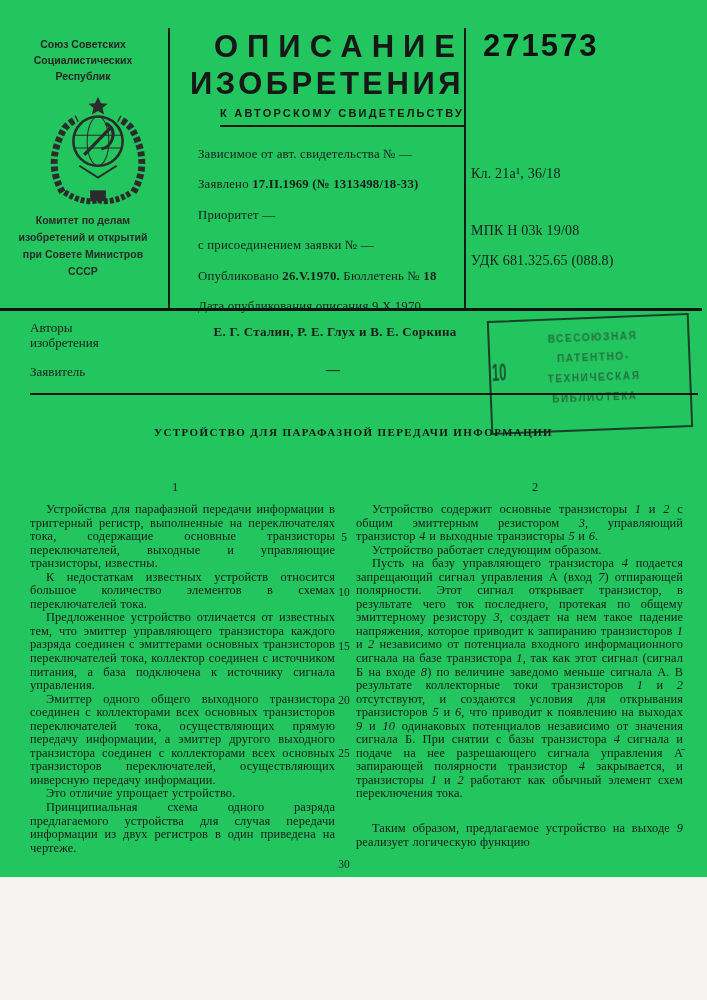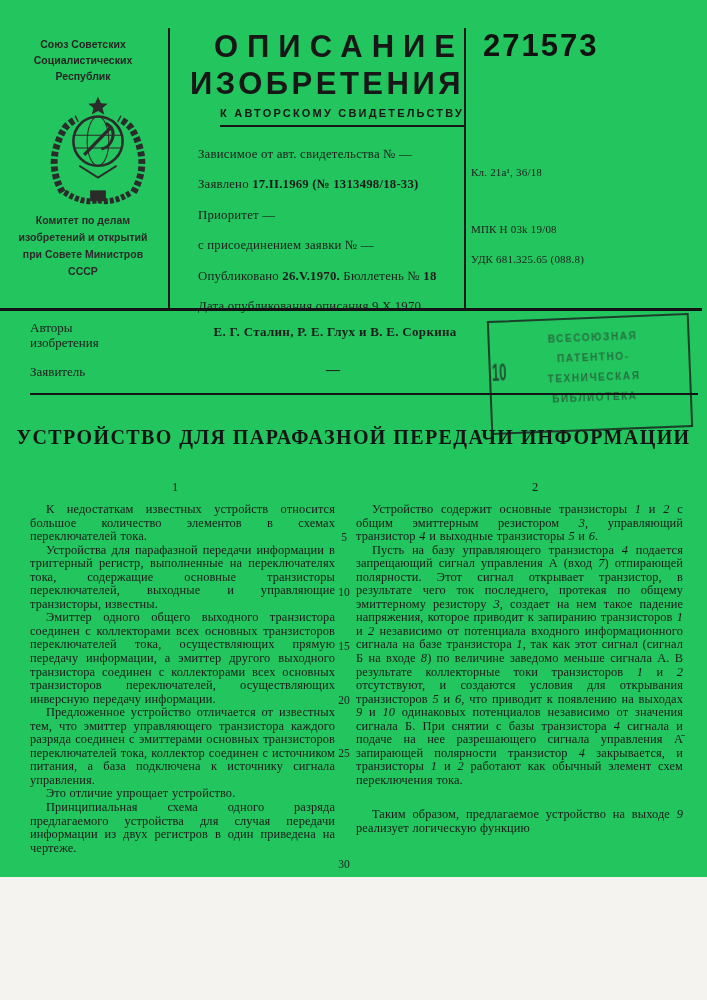--- a/index.html
+++ b/index.html
@@ -29,21 +29,21 @@
   .subtitle{display:inline-block;margin-top:5px;padding-bottom:6px;font-size:11px;
          letter-spacing:2.2px;border-bottom:2px solid #171717;}
   .number{position:absolute;left:483px;top:28px;font-family:"Liberation Sans",sans-serif;
          font-weight:bold;font-size:31px;letter-spacing:2px;color:#111;}
 
   .biblio{position:absolute;left:186px;top:139px;width:272px;font-size:12.8px;
          letter-spacing:.2px;margin-left:12px;}
   .biblio .row{line-height:30.4px;white-space:nowrap;}
   .biblio .row.vb .val{font-weight:bold;}
 
-  .sideref{position:absolute;left:471px;font-size:11px;letter-spacing:.2px;}
+  .sideref{position:absolute;left:471px;font-size:14px;letter-spacing:.2px;}
   .klass{top:166px}.ipc{top:223px}.udc{top:253px}
 
   
   .authors-label{position:absolute;left:30px;top:320px;font-size:13px;line-height:15px;}
   .authors-value{position:absolute;left:170px;top:324px;width:330px;text-align:center;
          font-weight:bold;font-size:13px;letter-spacing:.3px;}
   .applicant-label{position:absolute;left:30px;top:364px;font-size:13px;}
   .applicant-value{position:absolute;left:326px;top:362px;font-size:14px;font-weight:bold;}
 
   
@@ -53,21 +53,21 @@
   .stamp-lines{position:absolute;left:22px;right:14px;top:9px;text-align:center;
          font-family:"Liberation Sans",sans-serif;font-weight:bold;font-size:10px;
          letter-spacing:1.6px;line-height:20px;color:rgba(40,40,40,.55);
          filter:blur(.4px);}
   .stamp-number{position:absolute;left:1px;top:36px;font-family:"Liberation Sans",sans-serif;
          font-weight:bold;font-size:24px;color:rgba(30,30,30,.7);
          transform:scaleX(.55);transform-origin:left center;filter:blur(.3px);}
 
   
   .inv-title{position:absolute;left:0;top:426px;width:707px;text-align:center;
-         font-weight:bold;font-size:20px;letter-spacing:1.4px;color:#141414;}
+         font-weight:bold;font-size:11px;letter-spacing:1.4px;color:#141414;}
   .colmark{position:absolute;top:480px;font-size:12.5px;}
   .colmark.c1{left:172px}.colmark.c2{left:532px}
   .colL{position:absolute;left:30px;top:503px;width:305px;}
   .colR{position:absolute;left:356px;top:503px;width:327px;}
   .body-par{margin:0;font-size:12.4px;line-height:13.55px;text-align:justify;
          text-indent:16px;letter-spacing:.1px;word-spacing:.5px;color:#1a1a1a;}
   .body-par.gap-top{margin-top:21px;}
   .gutter-num{position:absolute;left:333px;width:22px;text-align:center;
          font-size:11.5px;color:#222;}
   .gn1{top:531px}.gn2{top:586px}.gn3{top:640px}.gn4{top:694px}.gn5{top:747px}.gn6{top:858px}
@@ -169,30 +169,31 @@
   </div>
 
   <div class="hrule2"></div>
 
   <div class="inv-title">УСТРОЙСТВО ДЛЯ ПАРАФАЗНОЙ ПЕРЕДАЧИ ИНФОРМАЦИИ</div>
 
   <div class="colmark c1">1</div>
   <div class="colmark c2">2</div>
 
   <div class="colL">
+    <p class="body-par">Устройства для парафазной передачи информации в триггерный регистр, выполненные на переключателях тока, содержащие основные транзисторы переключателей, выходные и управляющие транзисторы, известны.</p>
     <p class="body-par">К недостаткам известных устройств относится большое количество элементов в схемах переключателей тока.</p>
-    <p class="body-par">Устройства для парафазной передачи информации в триггерный регистр, выполненные на переключателях тока, содержащие основные транзисторы переключателей, выходные и управляющие транзисторы, известны.</p>
+    <p class="body-par">Предложенное устройство отличается от известных тем, что эмиттер управляющего транзистора каждого разряда соединен с эмиттерами основных транзисторов переключателей тока, коллектор соединен с источником питания, а база подключена к источнику сигнала управления.</p>
     <p class="body-par">Эмиттер одного общего выходного транзистора соединен с коллекторами всех основных транзисторов переключателей тока, осуществляющих прямую передачу информации, а эмиттер другого выходного транзистора соединен с коллекторами всех основных транзисторов переключателей, осуществляющих инверсную передачу информации.</p>
-    <p class="body-par">Предложенное устройство отличается от известных тем, что эмиттер управляющего транзистора каждого разряда соединен с эмиттерами основных транзисторов переключателей тока, коллектор соединен с источником питания, а база подключена к источнику сигнала управления.</p>
     <p class="body-par">Это отличие упрощает устройство.</p>
     <p class="body-par">Принципиальная схема одного разряда предлагаемого устройства для случая передачи информации из двух регистров в один приведена на чертеже.</p>
   </div>
 
   <div class="colR">
     <p class="body-par">Устройство содержит основные транзисторы <i>1</i> и <i>2</i> с общим эмиттерным резистором <i>3</i>, управляющий транзистор <i>4</i> и выходные транзисторы <i>5</i> и <i>6</i>.</p>
+    <p class="body-par">Устройство работает следующим образом.</p>
     <p class="body-par">Пусть на базу управляющего транзистора <i>4</i> подается запрещающий сигнал управления А (вход <i>7</i>) отпирающей полярности. Этот сигнал открывает транзистор, в результате чего ток последнего, протекая по общему эмиттерному резистору <i>3</i>, создает на нем такое падение напряжения, которое приводит к запиранию транзисторов <i>1</i> и <i>2</i> независимо от потенциала входного информационного сигнала на базе транзистора <i>1</i>, так как этот сигнал (сигнал Б на входе <i>8</i>) по величине заведомо меньше сигнала А. В результате коллекторные токи транзисторов <i>1</i> и <i>2</i> отсутствуют, и создаются условия для открывания транзисторов <i>5</i> и <i>6</i>, что приводит к появлению на выходах <i>9</i> и <i>10</i> одинаковых потенциалов независимо от значения сигнала Б. При снятии с базы транзистора <i>4</i> сигнала и подаче на нее разрешающего сигнала управления А̄ запирающей полярности транзистор <i>4</i> закрывается, и транзисторы <i>1</i> и <i>2</i> работают как обычный элемент схем переключения тока.</p>
     <p class="body-par gap-top">Таким образом, предлагаемое устройство на выходе <i>9</i> реализует логическую функцию</p>
   </div>
 
   <div class="gutter-num gn1">5</div>
   <div class="gutter-num gn2">10</div>
   <div class="gutter-num gn3">15</div>
   <div class="gutter-num gn4">20</div>
   <div class="gutter-num gn5">25</div>
   <div class="gutter-num gn6">30</div>

